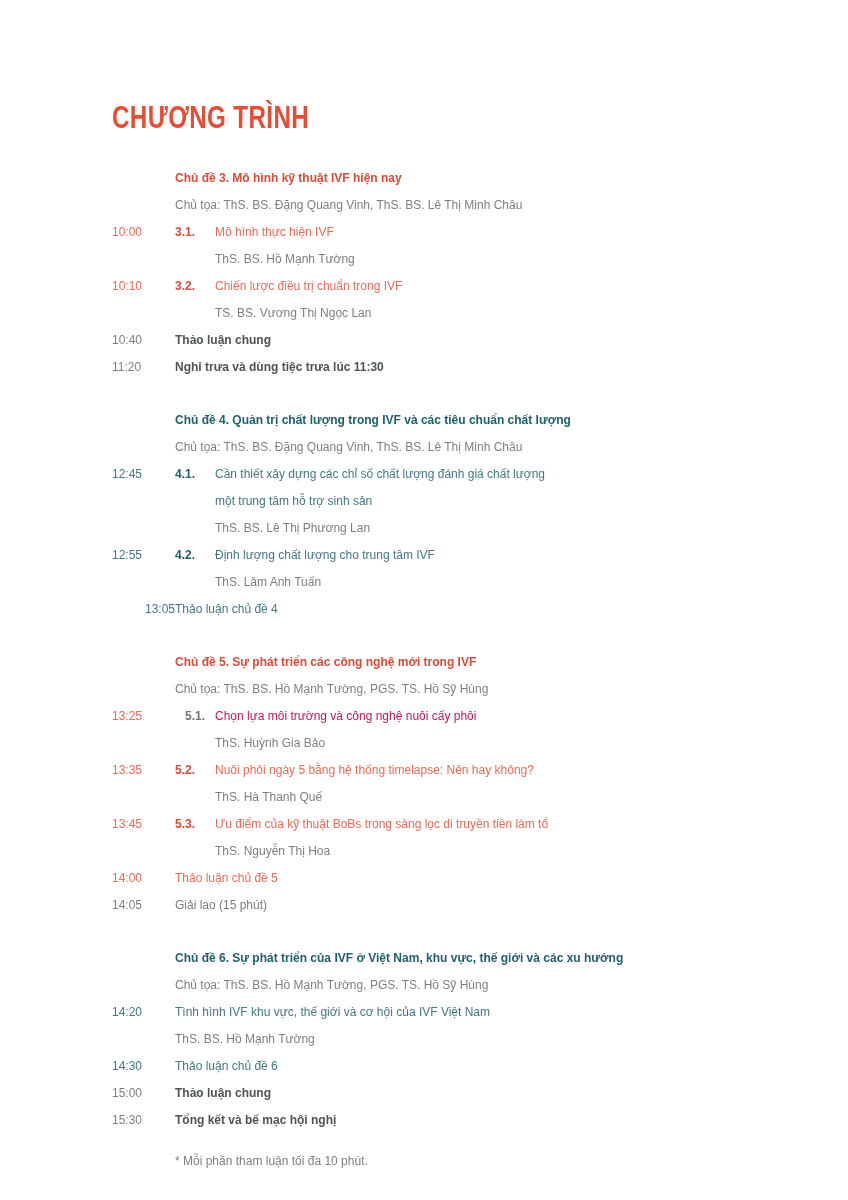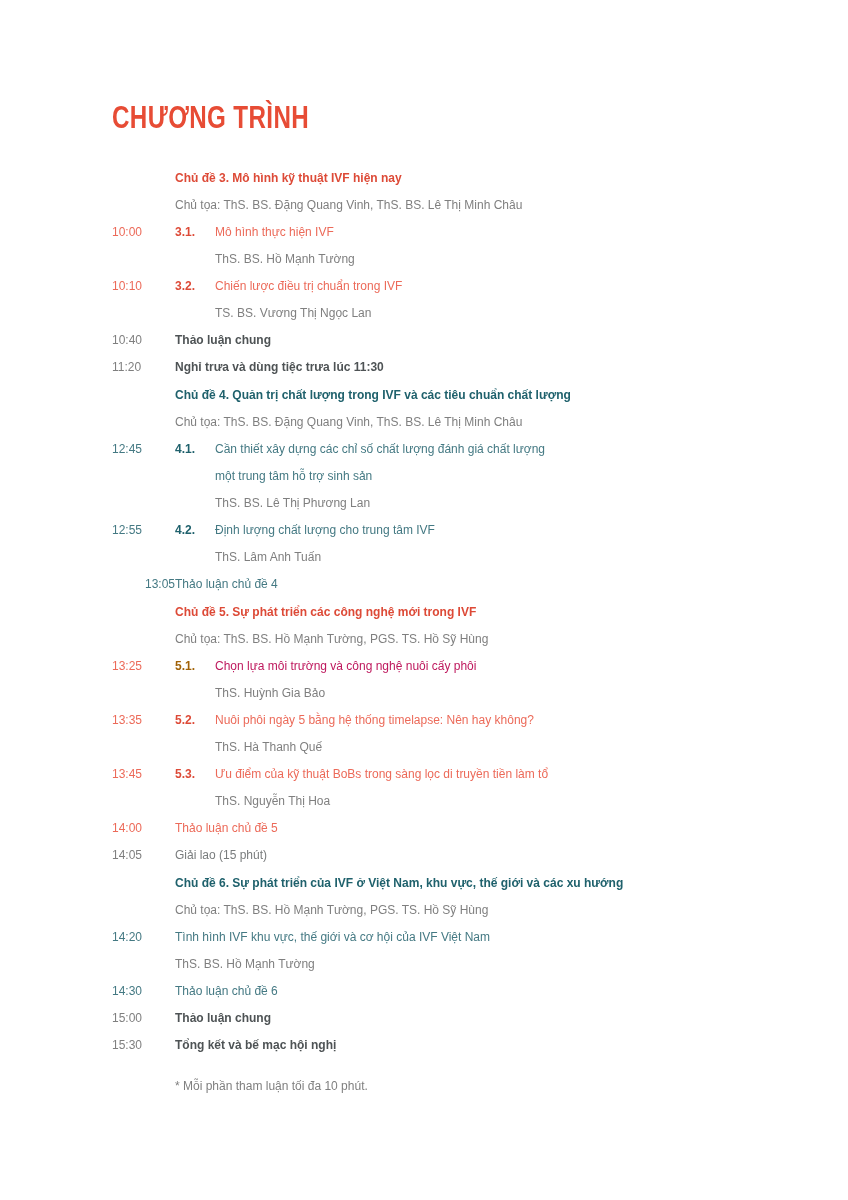--- a/index.html
+++ b/index.html
@@ -28,21 +28,21 @@
   }
   .program {
     position: absolute;
     left: 112px;
     top: 165px;
     width: 706px;
     font-size: 12px;
     line-height: 27px;
   }
   .section { margin-top: 0; }
-  .section + .section { margin-top: 1px; }
+  .section + .section { margin-top: 26px; }
   .section-header {
     font-weight: bold;
     margin-left: 63px;
     white-space: nowrap;
   }
   .section-chair {
     margin-left: 63px;
     white-space: nowrap;
   }
   .row {
@@ -127,21 +127,21 @@
           <div class="title-block">
             <div class="row-title" style="color: rgb(68, 121, 131);">Thảo luận chủ đề 4</div>
           </div>
         </div>
       </div>
       <div class="section">
         <div class="section-header" style="color: rgb(221, 74, 55);">Chủ đề 5. Sự phát triển các công nghệ mới trong IVF</div>
         <div class="section-chair" style="color: rgb(127, 127, 127);">Chủ tọa: ThS. BS. Hồ Mạnh Tường, PGS. TS. Hồ Sỹ Hùng</div>
         <div class="row">
           <span class="row-time" style="color: rgb(236, 106, 89);">13:25</span>
-          <span class="row-num" style="color: #a16207;">5.1.</span>
+          <span class="row-num" style="color: #737373; text-align: center;">5.1.</span>
           <div class="title-block">
             <div class="row-title" style="color: #be185d;">Chọn lựa môi trường và công nghệ nuôi cấy phôi</div>
             <div class="row-speaker" style="color: rgb(127, 127, 127);">ThS. Huỳnh Gia Bảo</div>
           </div>
         </div>
         <div class="row">
           <span class="row-time" style="color: rgb(236, 106, 89);">13:35</span>
           <span class="row-num" style="color: rgb(221, 74, 55);">5.2.</span>
           <div class="title-block">
             <div class="row-title" style="color: rgb(236, 106, 89);">Nuôi phôi ngày 5 bằng hệ thống timelapse: Nên hay không?</div>

